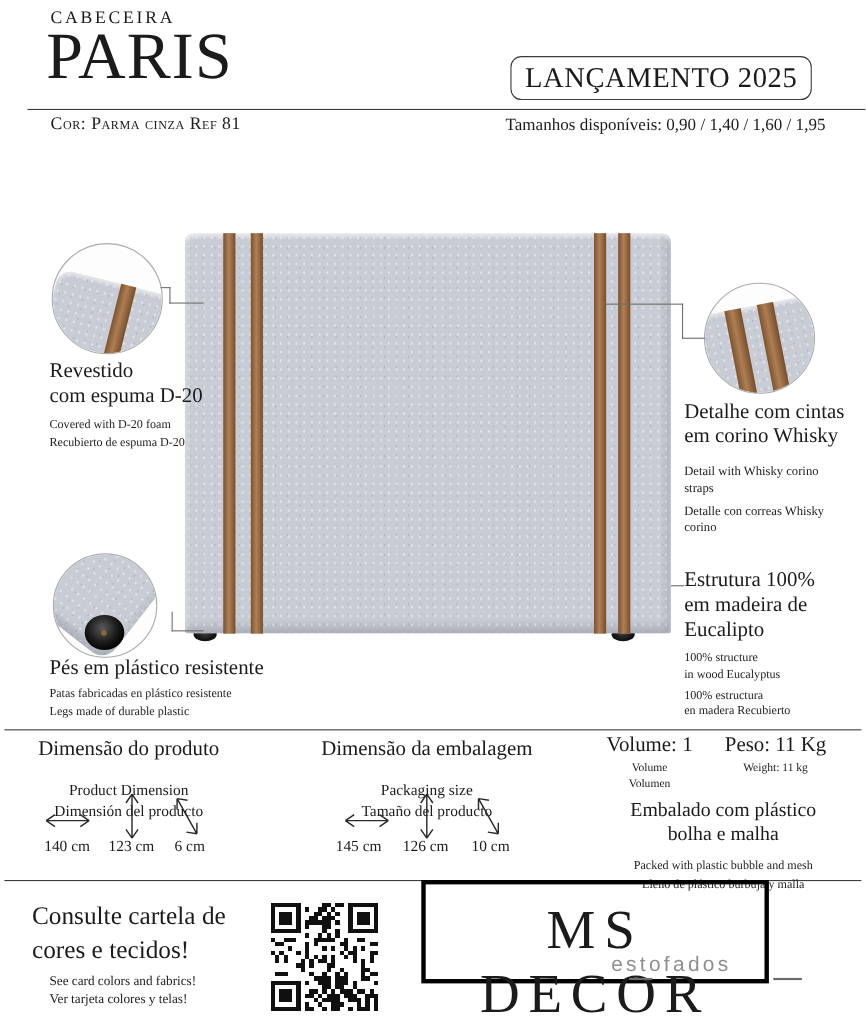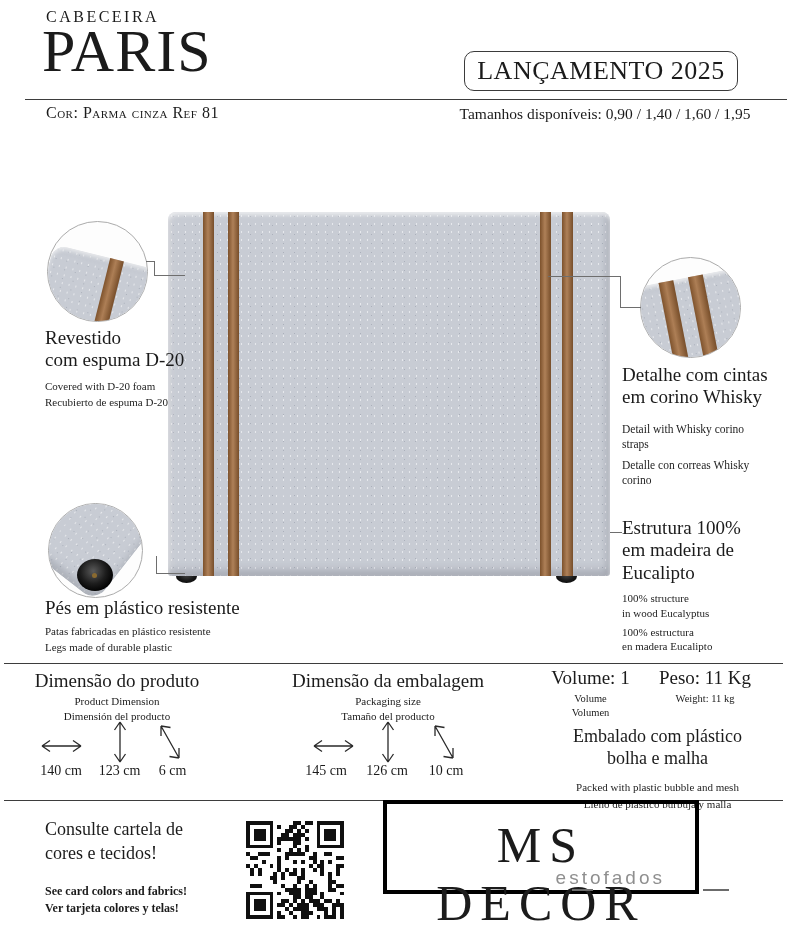--- a/index.html
+++ b/index.html
@@ -65,36 +65,36 @@
   .t-straps .co-sub{font-size:11.5px;line-height:1.3;}
   .t-structure{position:absolute;left:622px;top:517px;width:165px;}
   .t-structure .g1{margin-top:7px;}.t-structure .g2{margin-top:5px;}
   .t-structure .co-sub{line-height:1.3;}
 
   
   .rule-mid1{left:4px;top:663px;width:779px;}
   .rule-mid2{left:4px;top:800px;width:779px;}
   .dim-col{position:absolute;top:670px;text-align:center;}
   .dim-title{font-size:19px;}
-  .dim-sub{font-size:11px;line-height:1.35;margin-top:2px;}
+  .dim-sub{font-size:14px;line-height:1.35;margin-top:19px;}
   .dp{left:17px;width:200px;}
   .dk{left:288px;width:200px;}
   .dim-val{position:absolute;top:763px;text-align:center;font-size:14px;}
   .arrow{position:absolute;}
   .vol{position:absolute;left:543px;top:667px;width:95px;text-align:center;}
   .peso{position:absolute;left:650px;top:667px;width:110px;text-align:center;}
   .big-label{font-size:19px;}
   .small-label{font-size:10.5px;line-height:1.3;margin-top:3px;}
   .packing{position:absolute;left:535px;top:726px;width:245px;text-align:center;}
   .packing .line{font-size:18px;line-height:1.22;}
   .packing .co-sub{margin-top:9px;font-size:11px;line-height:1.55;}
 
   
-  .cta{position:absolute;left:45px;top:817px;font-size:18px;line-height:1.35;}
-  .cta-subs{position:absolute;left:45px;top:883px;font-size:12px;line-height:1.4;font-weight:bold;}
+  .cta{position:absolute;left:29px;top:817px;font-size:23px;line-height:1.35;}
+  .cta-subs{position:absolute;left:45px;top:883px;font-size:12px;line-height:1.4;}
   .qr{position:absolute;left:246px;top:821px;width:98px;height:98px;}
   .logo-box{position:absolute;left:383px;top:800px;width:316px;height:94px;border:4px solid #000000;box-sizing:border-box;}
   .brand{position:absolute;left:0;right:0;top:12px;text-align:center;font-size:50px;letter-spacing:8px;}
   .brand-sub{position:absolute;right:30px;bottom:1px;font-family:"Liberation Sans","DejaVu Sans",sans-serif;
              font-size:19px;letter-spacing:3px;color:#8f8f8f;}
   .brand-line{position:absolute;top:85px;height:2px;background:#6b6b6b;}
   .bl-l{left:185px;width:21px;}
   .bl-r{left:316px;width:26px;}
 </style>
 </head>
@@ -185,21 +185,21 @@
       <div>Estrutura 100%</div>
       <div>em madeira de</div>
       <div>Eucalipto</div>
     </div>
     <div class="co-sub g1">
       <div>100% structure</div>
       <div>in wood Eucalyptus</div>
     </div>
     <div class="co-sub g2">
       <div>100% estructura</div>
-      <div>en madera Eucalipto</div>
+      <div>en madera Recubierto</div>
     </div>
   </div>
 
   <div class="rule rule-mid1"></div>
 
   <div class="dim-col dp">
     <div class="dim-title">Dimensão do produto</div>
     <div class="dim-sub">
       <div>Product Dimension</div>
       <div>Dimensión del producto</div>

